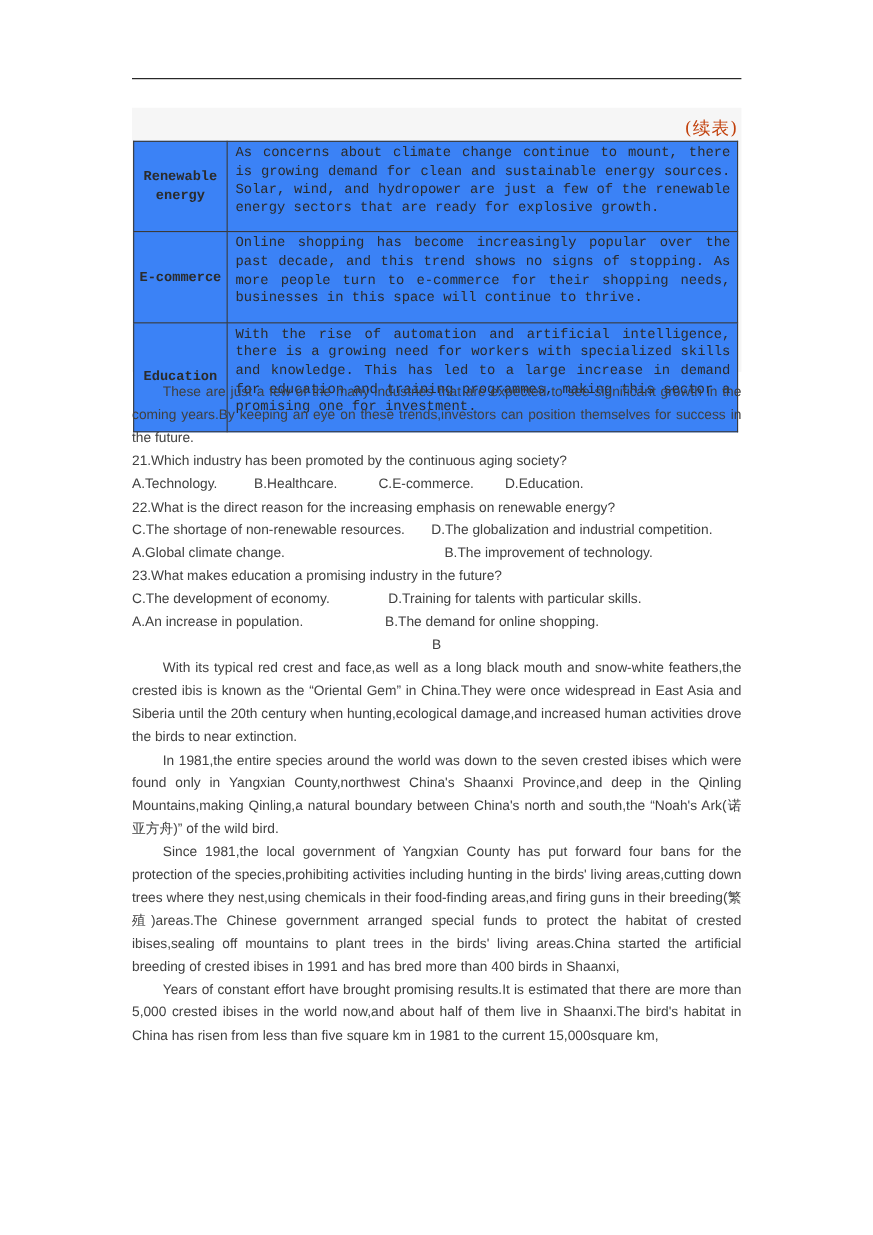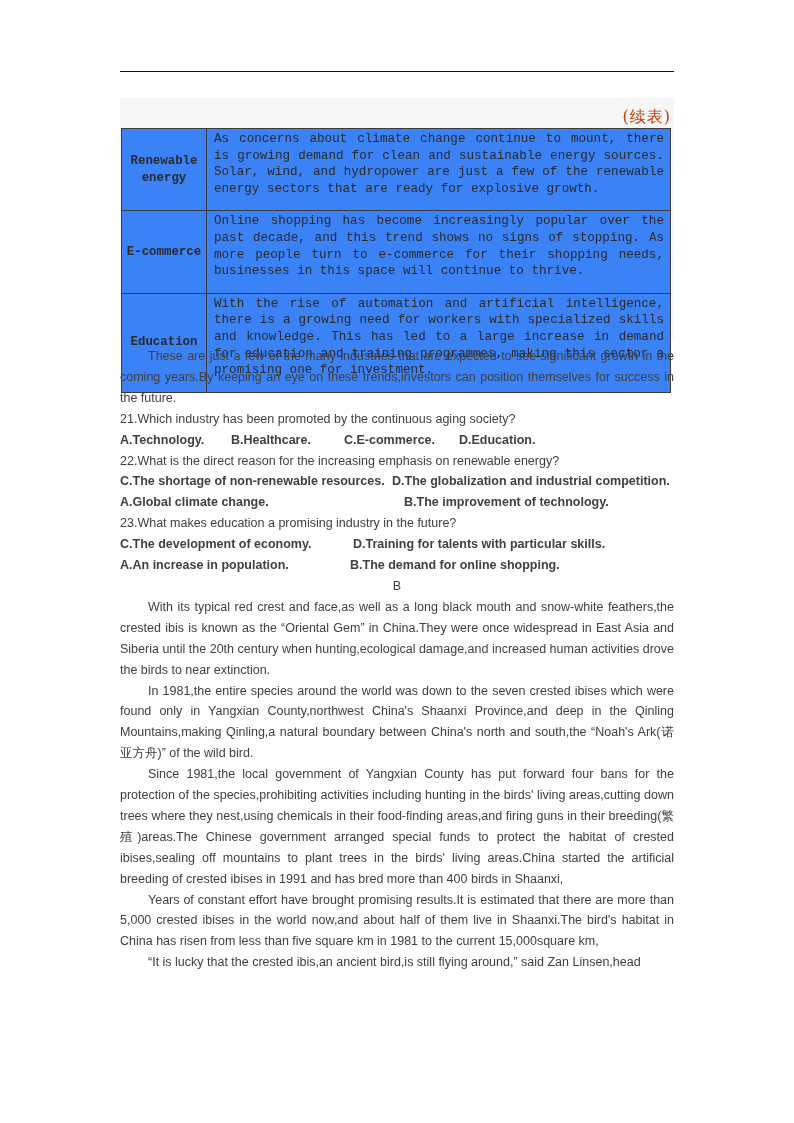--- a/index.html
+++ b/index.html
@@ -9,21 +9,21 @@
   .continued-label { position: absolute; right: 123px; top: 107px; font-family: "DejaVu Serif", serif; font-size: 16px; color: #c2410c; letter-spacing: 1px; }
   table.info-table { position: absolute; left: 121px; top: 128px; width: 550px; border-collapse: collapse; font-family: Liberation Mono, monospace; font-size: 12.6px; color: #2b2b2b; background: #3b82f6; }
   table.info-table td { border: 1.3px solid #3a3a3a; vertical-align: middle; }
   table.info-table td.sector { width: 80px; text-align: center; font-weight: bold; font-size: 12.4px; line-height: 17px; padding: 0 2px; }
   table.info-table td.desc { padding: 2px 6px 13px 7px; line-height: 16.6px; text-align: justify; text-align-last: left; }
   .body-text { position: absolute; left: 120px; top: 346px; width: 554px; font-family: "Liberation Sans", "DejaVu Sans", sans-serif; font-size: 12.5px; line-height: 20.9px; color: #404040; }
   .body-text p { margin: 0; }
   .para { text-indent: 28px; text-align: justify; }
   .q-line { }
   .section-letter { text-align: center; }
-  .opt4 span { display: inline-block; font-weight: bold; }
+  .opt4 span { display: inline-block; }
 </style>
 </head>
 <body>
 
 <div class="top-rule"></div>
 <div class="scan-area"></div>
 <div class="continued-label">(续表)</div>
 
 <table class="info-table">
   <tbody>
@@ -71,14 +71,13 @@
       <span style="width:230px">A.An increase in population.</span><span>B.The demand for online shopping.</span>
     </p>
   </div>
 
   <p class="section-letter">B</p>
 
   <p class="para">With its typical red crest and face,as well as a long black mouth and snow-white feathers,the crested ibis is known as the “Oriental Gem” in China.They were once widespread in East Asia and Siberia until the 20th century when hunting,ecological damage,and increased human activities drove the birds to near extinction.</p>
   <p class="para">In 1981,the entire species around the world was down to the seven crested ibises which were found only in Yangxian County,northwest China's Shaanxi Province,and deep in the Qinling Mountains,making Qinling,a natural boundary between China's north and south,the “Noah's Ark(诺亚方舟)” of the wild bird.</p>
   <p class="para">Since 1981,the local government of Yangxian County has put forward four bans for the protection of the species,prohibiting activities including hunting in the birds' living areas,cutting down trees where they nest,using chemicals in their food-finding areas,and firing guns in their breeding(繁殖)areas.The Chinese government arranged special funds to protect the habitat of crested ibises,sealing off mountains to plant trees in the birds' living areas.China started the artificial breeding of crested ibises in 1991 and has bred more than 400 birds in Shaanxi,</p>
   <p class="para">Years of constant effort have brought promising results.It is estimated that there are more than 5,000 crested ibises in the world now,and about half of them live in Shaanxi.The bird's habitat in China has risen from less than five square km in 1981 to the current 15,000square km,</p>
-  <p class="para">“It is lucky that the crested ibis,an ancient bird,is still flying around,” said Zan Linsen,head</p>
 </div>
 
 </body></html>

